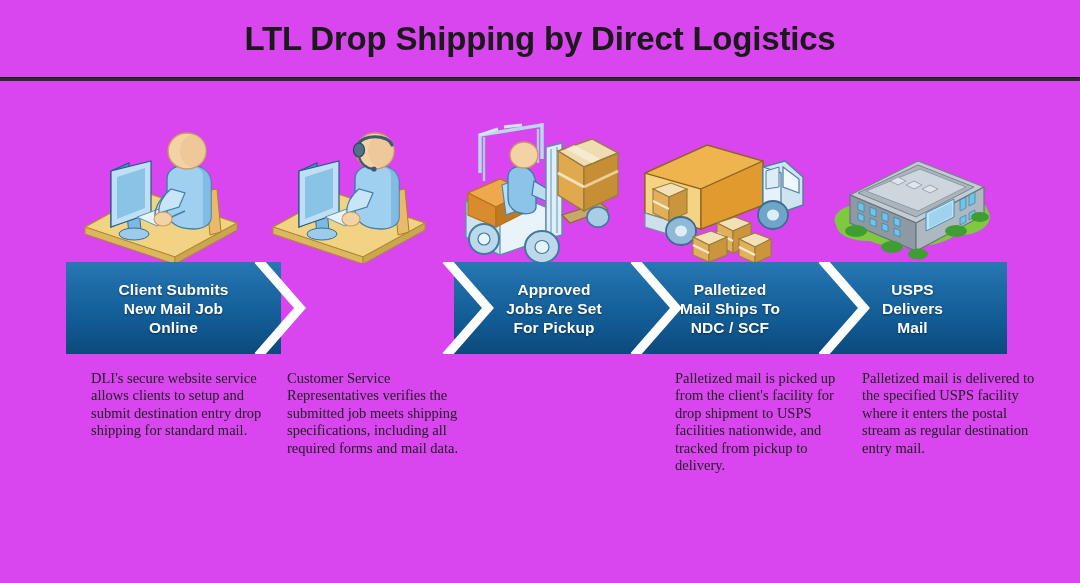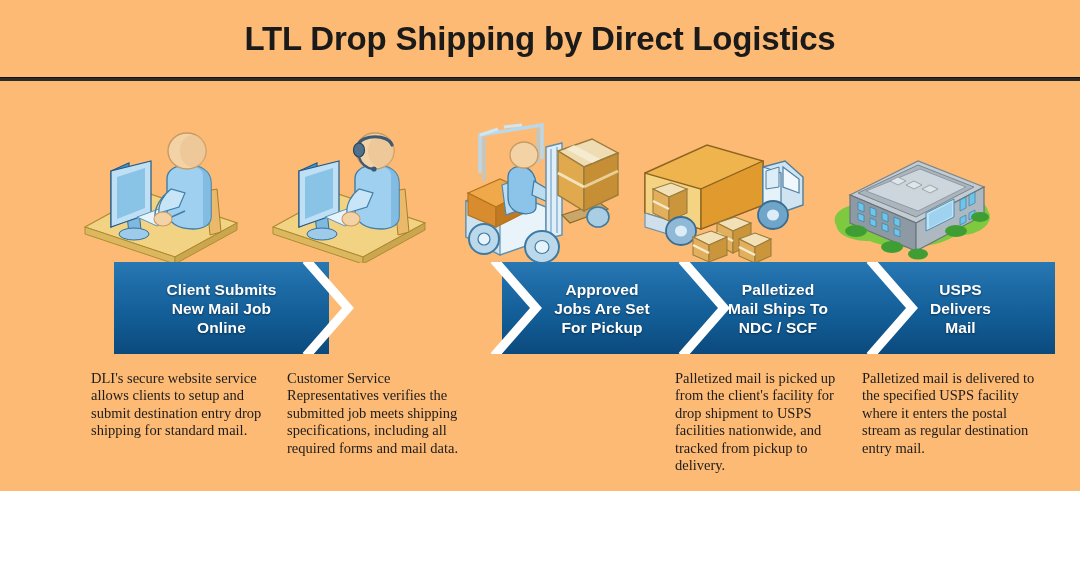--- a/index.html
+++ b/index.html
@@ -6,22 +6,22 @@
     margin: 0;
     padding: 0;
     background: #ffffff;
   }
   body {
     font-family: "Liberation Sans", sans-serif;
   }
   #page {
     position: relative;
     width: 1080px;
-    height: 491px;
-    background: #fdba74;
+    height: 583px;
+    background: #d946ef;
     overflow: hidden;
   }
 
   
   .title-area {
     position: absolute;
     left: 0; top: 0;
     width: 1080px; height: 78px;
     display: flex;
     align-items: center;
@@ -67,21 +67,21 @@
     position: absolute;
     left: 50%;
     bottom: 0;
     transform: translateX(-50%);
   }
 
   
   .banner {
     position: absolute;
     left: 66px; top: 180px;
-    width: 941px; height: 92px; margin-left: 48px;
+    width: 941px; height: 92px;
   }
   .seg {
     position: absolute;
     top: 0;
     height: 92px;
     background: linear-gradient(180deg, #2878b4 0%, #1d6ba6 26%, #125c95 62%, #0b4a7d 100%);
     display: flex;
     align-items: center;
     justify-content: center;
     box-sizing: border-box;

